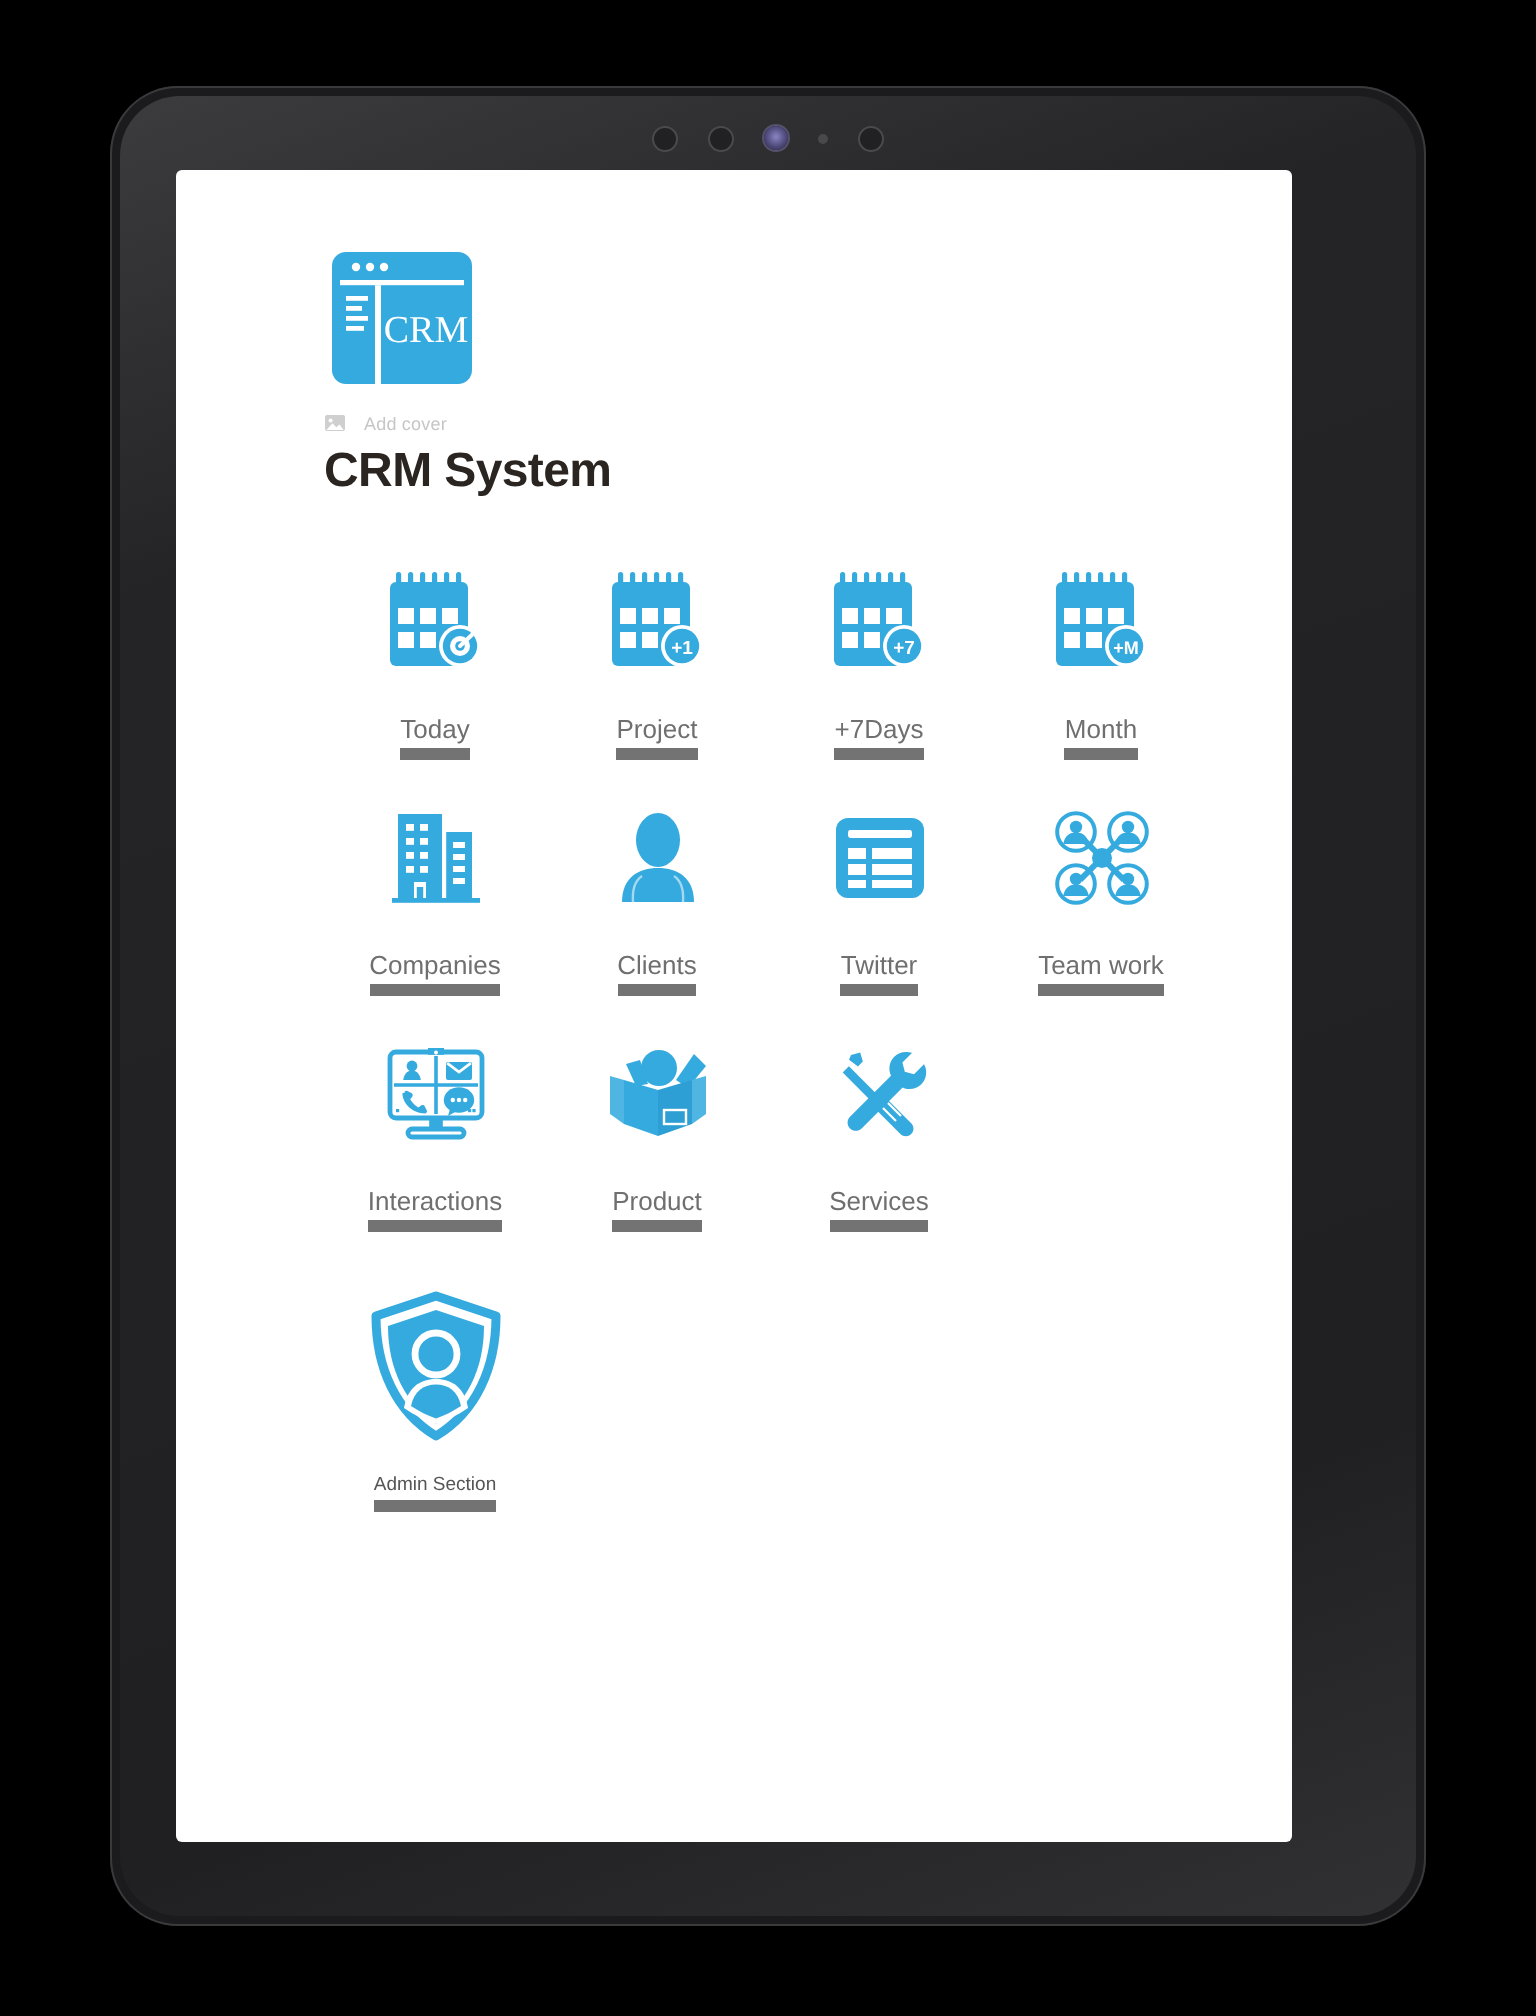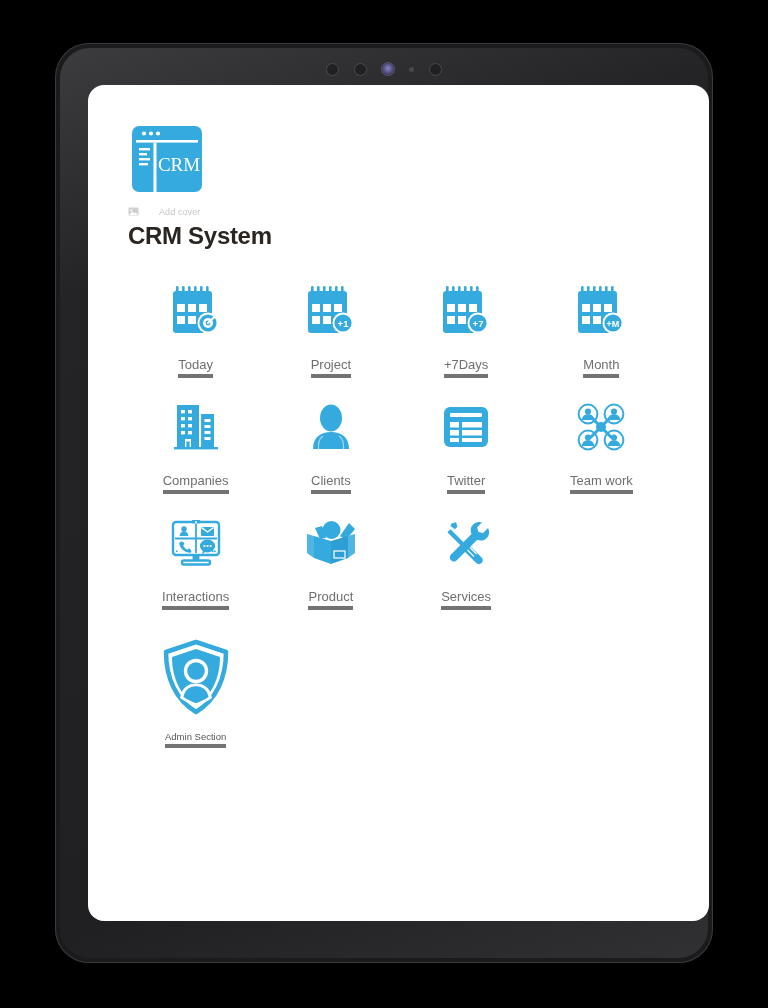--- a/index.html
+++ b/index.html
@@ -27,24 +27,25 @@
   }
   .device-inner-edge {
     position: absolute;
     left: 5px; top: 5px; right: 5px; bottom: 5px;
     border-radius: 30px;
     background: linear-gradient(160deg, #3c3c3f 0%, #242427 22%, #202023 78%, #313134 100%);
   }
   .screen {
     position: absolute;
     left: 33px; top: 42px;
-    width: 621px; height: 836px;
+    width: 558px; height: 836px;
     background: #ffffff;
-    border-radius: 16px;
+    border-radius: 3px;
     overflow: hidden;
+    padding-left: 34px;
   }
 
   
   .sensors {
     position: absolute;
     left: 0; right: 0; top: 17px;
     height: 18px;
     display: flex;
     align-items: center;
     justify-content: center;
@@ -69,21 +70,21 @@
   }
 
   
   .page {
     padding: 38px 40px 0 40px;
   }
 
   .logo-icon { width: 78px; height: 72px; display: block; }
 
   .add-cover {
-    display: flex; align-items: center; gap: 20px;
+    display: flex; align-items: center; gap: 9px;
     margin-top: 11px;
     color: #c6c6c6;
     font-size: 9px;
     letter-spacing: .1px;
   }
   .add-cover svg { display: block; }
 
   .page-title {
     margin-top: 5px;
     font-size: 24px;
@@ -108,21 +109,21 @@
   }
   .cell .art {
     width: 62px; height: 62px;
     display: flex; align-items: center; justify-content: center;
   }
   .cell .art svg { display: block; }
   .cell .label {
     margin-top: 15px;
     font-size: 13px;
     color: #6f6f6f;
-    border-bottom: 4px solid #737373;
+    border-bottom: 6px solid #737373;
     padding-bottom: 2px;
     white-space: nowrap;
   }
   .cell.small .label { font-size: 9.5px; color: #555; }
   .cell.small .art { width: 72px; height: 78px; }
 
   .row-admin { margin-top: 14px; }
 
   
   .footer {

